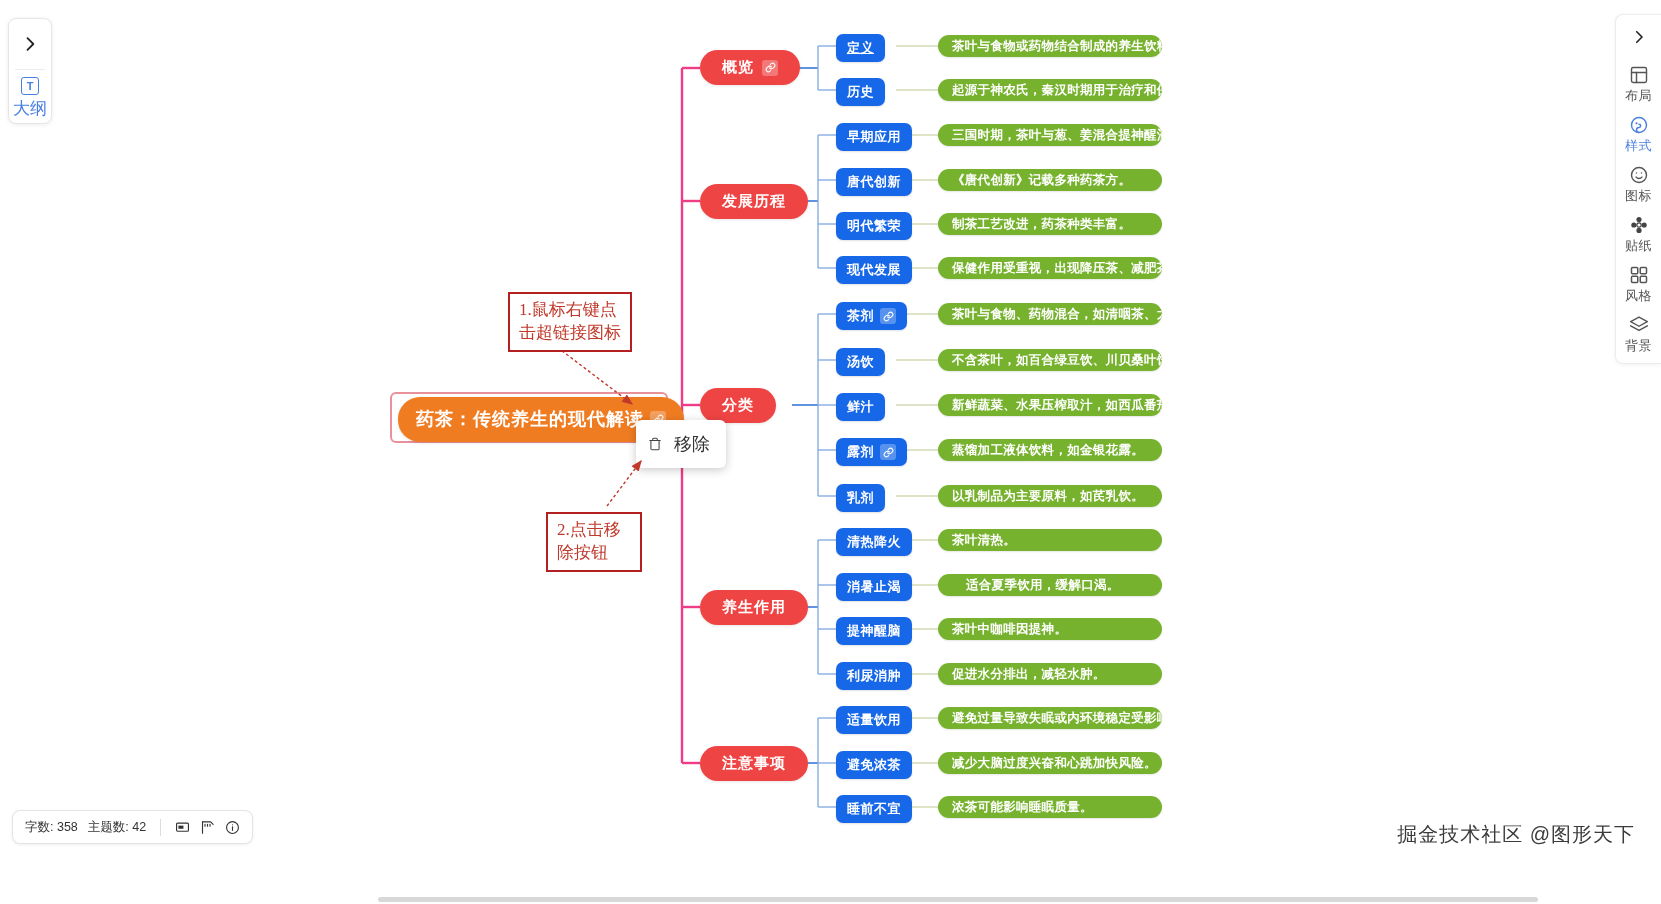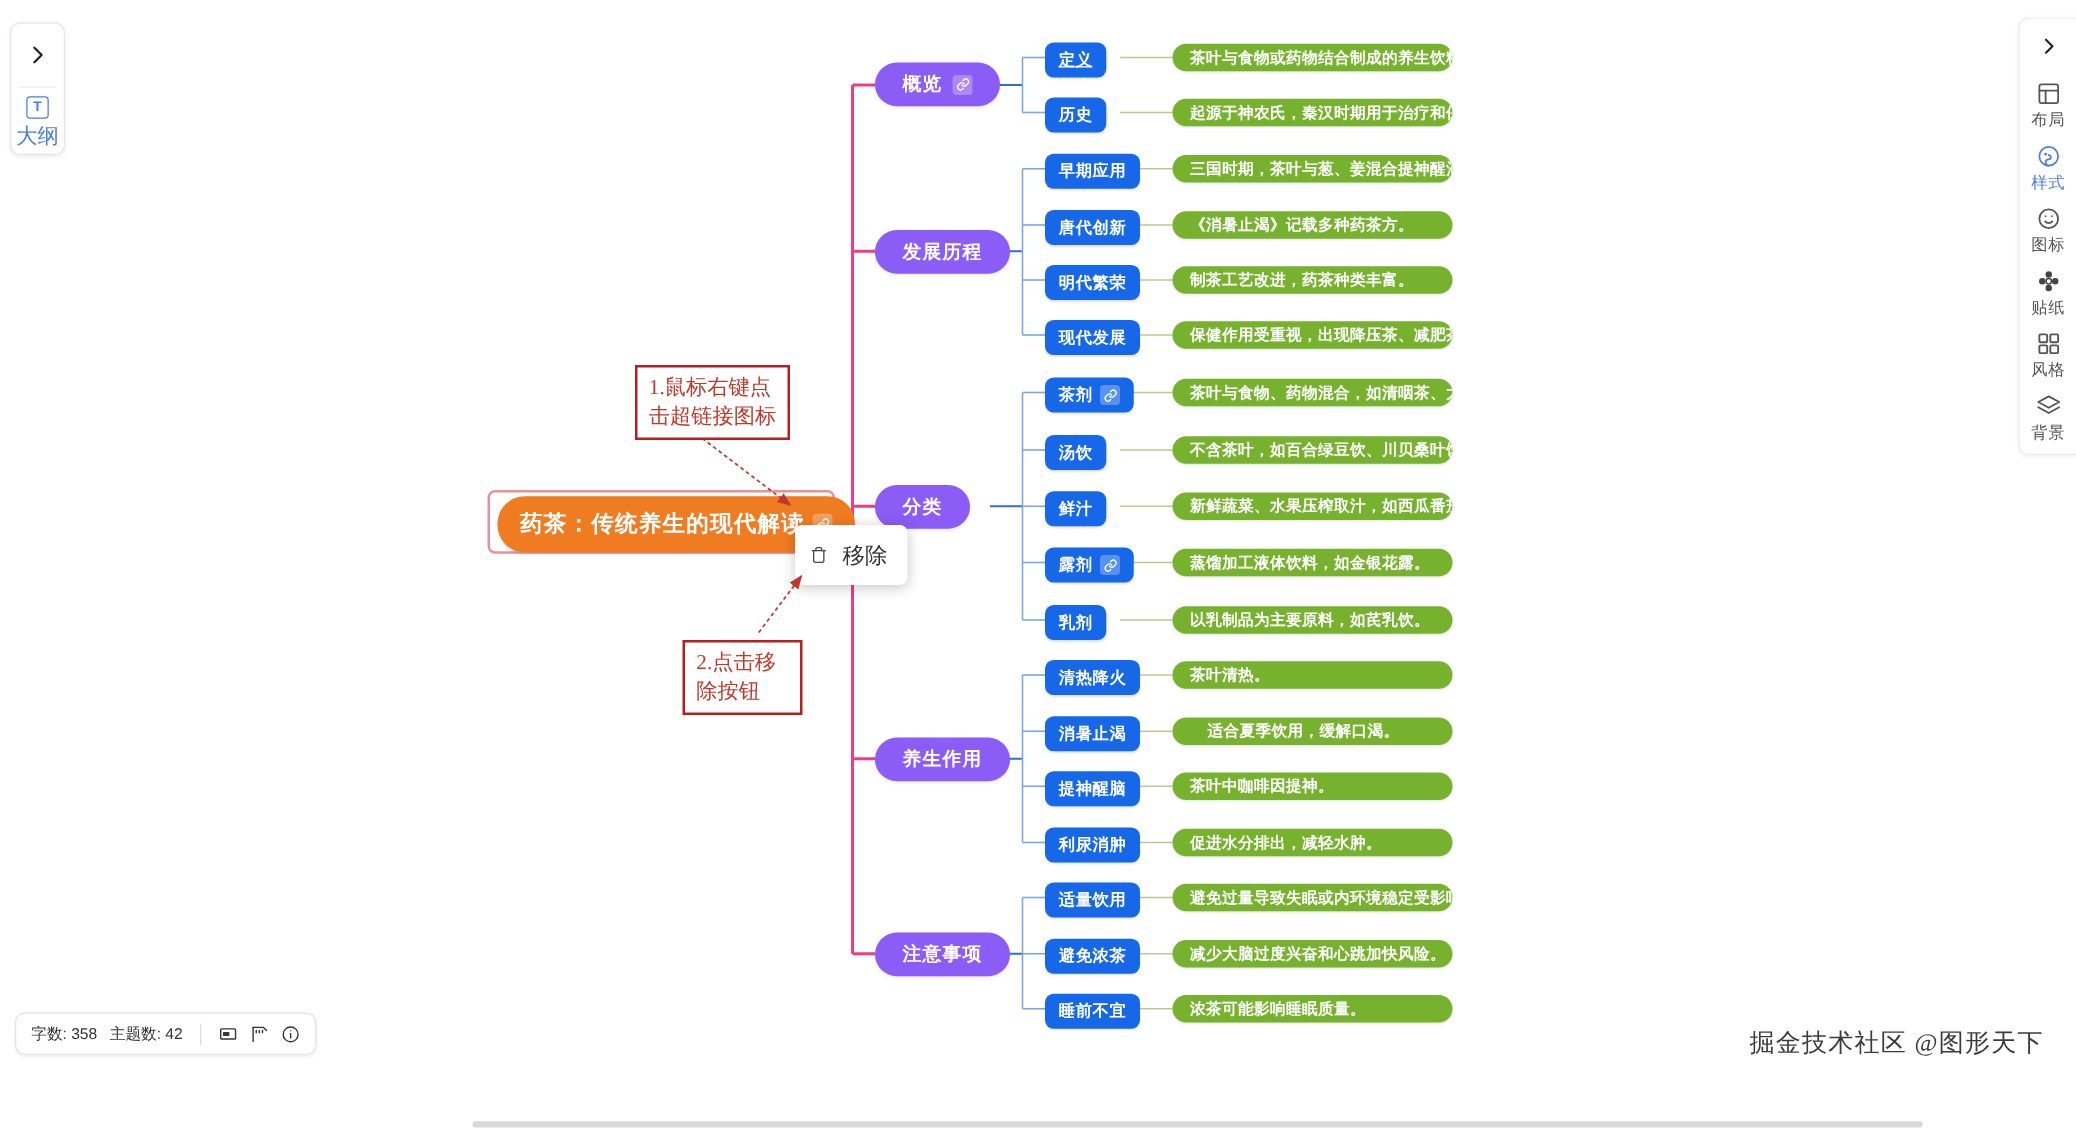--- a/index.html
+++ b/index.html
@@ -79,21 +79,21 @@
     position:absolute; border: 2px solid #e8919a; border-radius: 6px;
     background: transparent;
   }
   .root-handle {
     position:absolute; width:9px; height:9px; border-radius:50%;
     background:#F07C22; border:1.5px solid #fff;
   }
 
   
   .branch-node {
-    background:#8b5cf6; color:#fff;
+    background:#ef4444; color:#fff;
     border-radius: 18px;
     padding: 8px 22px;
     font-size: 15px; font-weight: 700; letter-spacing:1px;
     gap:8px;
     box-shadow: 0 1px 3px rgba(0,0,0,.10);
   }
   
   .sub-node {
     background:#1768E8; color:#fff;
     border-radius: 7px;
@@ -156,21 +156,21 @@
     font-size: 12.5px; color:#333;
   }
   .sb-sep { width:1px; height:17px; background:#dcdcdc; margin: 0 4px; }
   .sb-ico { display:flex; align-items:center; cursor:pointer; color:#444; }
   .sb-ico svg { width:15px; height:15px; }
 
   
   .watermark {
     position:absolute; right: 26px; bottom: 56px;
     font-size: 20px; color:#2b2b2b; font-weight:500; letter-spacing:1px;
-    white-space:nowrap; opacity:.92;font-family:Liberation Serif, serif;
+    white-space:nowrap; opacity:.92;
   }
 
   
   .hscroll {
     position:absolute; left:0; bottom:0; width:1661px; height:9px;
     background: #fff;
   }
   .hscroll-thumb {
     position:absolute; left:378px; top:2px; width:1160px; height:5px;
     background:#d8d8d8; border-radius:3px;
@@ -301,21 +301,21 @@
     <div class="node sub-node" style="left:836px; top:123px;">
       <span>早期应用</span>
     </div>
     <div class="node leaf-node" style="left:938px; top:124px; width:224px;">
       <span>三国时期，茶叶与葱、姜混合提神醒酒。</span>
     </div>
     <div class="node sub-node" style="left:836px; top:168px;">
       <span>唐代创新</span>
     </div>
     <div class="node leaf-node" style="left:938px; top:169px; width:224px;">
-      <span>《消暑止渴》记载多种药茶方。</span>
+      <span>《唐代创新》记载多种药茶方。</span>
     </div>
     <div class="node sub-node" style="left:836px; top:212px;">
       <span>明代繁荣</span>
     </div>
     <div class="node leaf-node" style="left:938px; top:213px; width:224px;">
       <span>制茶工艺改进，药茶种类丰富。</span>
     </div>
     <div class="node sub-node" style="left:836px; top:256px;">
       <span>现代发展</span>
     </div>

